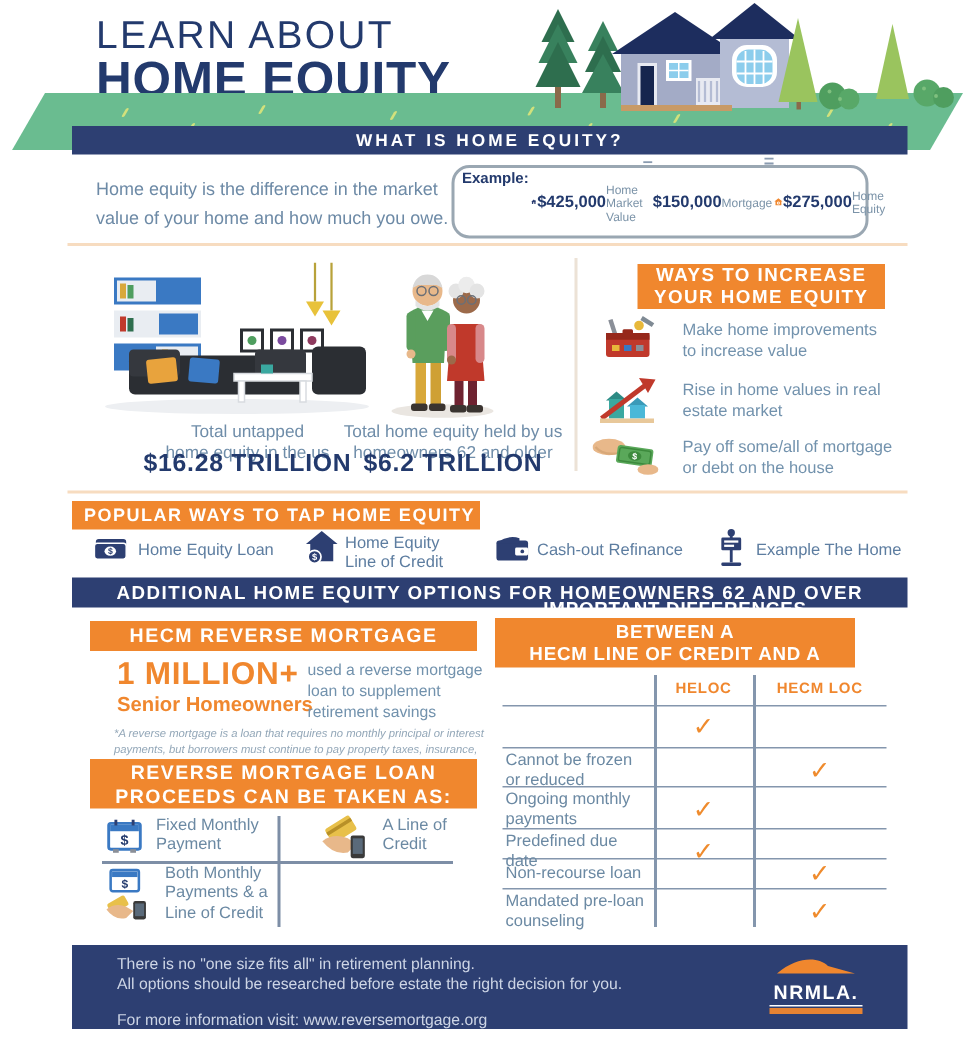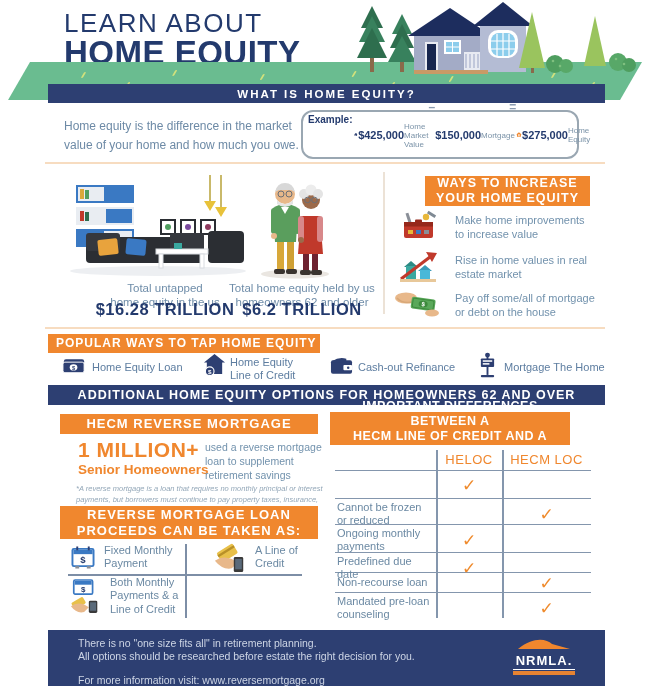--- a/index.html
+++ b/index.html
@@ -54,21 +54,21 @@
   .pcell{display:flex;align-items:center;gap:8px}
   .pcell .plbl{font-size:11px;color:#6b89a3;line-height:1.2}
   .pc-l{padding-left:28px}.pc-r{padding-left:10px}
   #proc-v{left:185px;top:544px;width:1.5px;height:74px;background:#7d8ea6}
   #proc-h{left:68px;top:574px;width:234px;height:1.5px;background:#7d8ea6}
 
   #imp-hdr{left:330px;top:412px;width:240px;height:33px;font-size:12.5px;letter-spacing:.5px}
   #cmp{left:335px;top:448px;width:256px}
   .cmp-row{display:grid;grid-template-columns:101px 66px 89px;align-items:center}
   .cmp-row.line{border-top:1.5px solid var(--table-line)}
-  .cmp-hcell{font-size:13px;font-weight:400;color:var(--orange);text-align:center;letter-spacing:.5px}
+  .cmp-hcell{font-size:10px;font-weight:700;color:var(--orange);text-align:center;letter-spacing:.5px}
   .cmp-lbl{font-size:11px;color:#6b89a3;line-height:1.2;padding:2px 0 2px 2px}
   .check{font-family:"DejaVu Sans",sans-serif;font-size:17px;font-weight:700;color:#ef8b2d;text-align:center}
   .cmp-v{position:absolute;top:2px;width:1.5px;background:var(--table-line)}
 
   #footer{left:48px;top:630px;width:557px;height:56px;background:var(--navy);color:#cdd5e5;padding:7px 0 0 30px;font-size:10.5px;line-height:1.2}
   #footer .l12{line-height:1.25}
   #footer .l3{margin-top:11px}
   #footer a{color:#cdd5e5;text-decoration:none}
   #nrmla{position:absolute;left:465px;top:6px;width:62px;text-align:center}
   #nrmla .nm{font-size:13px;font-weight:800;color:#fff;letter-spacing:1px;border-bottom:1px solid #fff;padding-bottom:1px}
@@ -352,21 +352,21 @@
   <div class="abs pop-lbl" style="left:358px;top:361px">Cash-out Refinance</div>
 
   <svg class="abs" style="left:479px;top:352px" width="17" height="26" viewBox="0 0 18 27">
     <circle cx="9" cy="3" r="2.6" fill="#2d3f72"></circle>
     <rect x="8" y="4" width="2" height="20" fill="#2d3f72"></rect>
     <rect x="2" y="6.5" width="14" height="9" rx="1" fill="#2d3f72"></rect>
     <rect x="4" y="8.5" width="10" height="1.6" fill="#fff"></rect>
     <rect x="4" y="11.5" width="7" height="1.6" fill="#fff"></rect>
     <rect x="2" y="24" width="14" height="2.5" rx="1" fill="#2d3f72"></rect>
   </svg>
-  <div class="abs pop-lbl" style="left:504px;top:361px">Mortgage The Home</div>
+  <div class="abs pop-lbl" style="left:504px;top:361px">Example The Home</div>
 
   <div class="abs nbar" id="bar2" style="letter-spacing:1px">ADDITIONAL HOME EQUITY OPTIONS FOR HOMEOWNERS 62 AND OVER</div>
 
   <div class="abs obar" id="hecm-hdr">HECM REVERSE MORTGAGE</div>
   <div class="abs" id="stat-big">1 MILLION+</div>
   <div class="abs" id="stat-sub">Senior Homeowners</div>
   <div class="abs pre" id="stat-txt">used a reverse mortgage
 loan to supplement
 retirement savings</div>
   <div class="abs" id="footnote">*A reverse mortgage is a loan that requires no monthly principal or interest payments, but borrowers must continue to pay property taxes, insurance, and maintain the home.</div>

